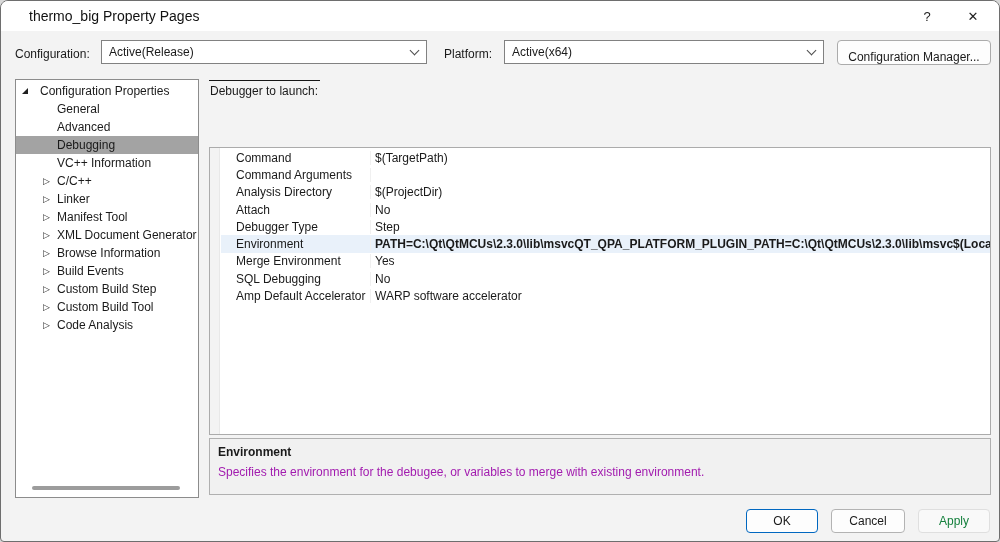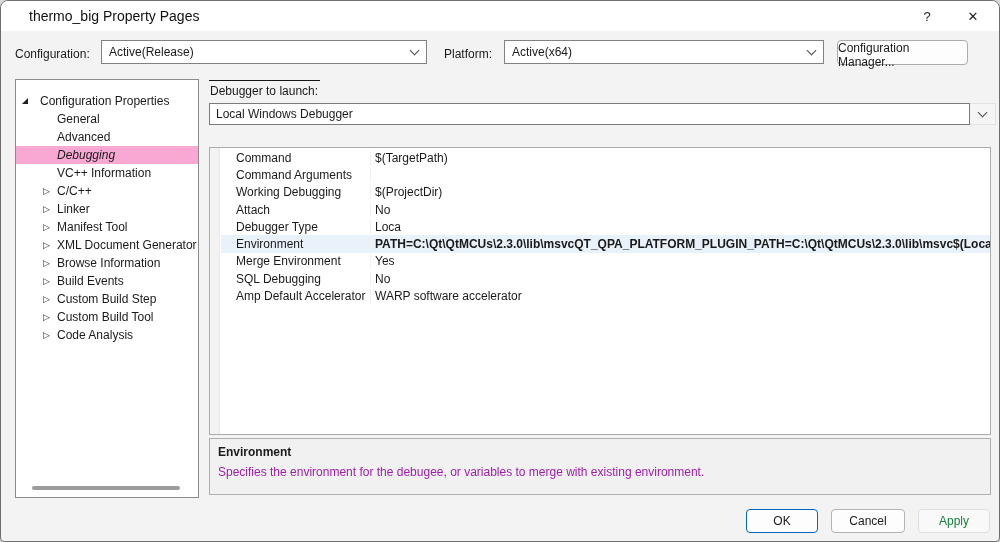--- a/index.html
+++ b/index.html
@@ -16,29 +16,29 @@
   .help-btn{right:52px;font-size:13px;}
   .close-btn{right:6px;font-size:13px;}
   
   .cfg-label{position:absolute;top:46px;white-space:nowrap;}
   .combo{position:absolute;background:#fff;border:1px solid #818181;display:flex;align-items:center;}
   .combo .cvalue{padding-left:7px;white-space:nowrap;overflow:hidden;flex:1;}
   .chev{width:7px;height:7px;border-right:1.3px solid #4d4d4d;border-bottom:1.3px solid #4d4d4d;transform:rotate(45deg);margin-top:-3px;}
   .combo .chev-slot{width:24px;display:flex;justify-content:center;align-items:center;height:100%;}
   #cfg-combo{left:100px;top:39px;width:326px;height:24px;}
   #plat-combo{left:503px;top:39px;width:320px;height:24px;}
-  #cfgmgr-btn{position:absolute;left:836px;top:39px;width:131px;height:25px;background:#fdfdfd;border:1px solid #ababab;border-radius:4px;display:flex;align-items:flex-start;justify-content:center;cursor:default;}
-  
-  .tree-panel{position:absolute;left:14px;top:78px;width:184px;height:419px;background:#ffffff;border:1px solid #8c8c8c;overflow:hidden;padding-top:12px;}
+  #cfgmgr-btn{position:absolute;left:836px;top:39px;width:154px;height:25px;background:#fdfdfd;border:1px solid #ababab;border-radius:4px;display:flex;align-items:flex-end;justify-content:center;cursor:default;}
+  
+  .tree-panel{position:absolute;left:14px;top:78px;width:184px;height:419px;background:#ffffff;border:1px solid #8c8c8c;overflow:hidden;padding-top:2px;}
   .tree-item{height:18px;display:flex;align-items:center;white-space:nowrap;cursor:default;}
   .tree-item[data-level="0"]{padding-left:6px;}
   .tree-item[data-level="0"] .arrow{width:18px;}
   .tree-item[data-level="1"]{padding-left:27px;}
   .tree-item[data-level="1"] .arrow{width:14px;}
-  .tree-item[data-selected="true"]{background:#f9a8d4;font-style:italic;}
+  .tree-item[data-selected="true"]{background:#a3a3a3;}
   .arrow{display:flex;align-items:center;flex:none;}
   .tree-item[data-state="expanded"] .arrow::after{content:"";width:0;height:0;border-left:6px solid transparent;border-bottom:6px solid #1f1f1f;}
   .tree-item[data-state="collapsed"] .arrow::after{content:"\25B7";font-size:9px;line-height:9px;color:#1f1f1f;font-family:"DejaVu Sans",sans-serif;}
   .tree-hscroll{position:absolute;left:16px;top:406px;width:148px;height:4px;background:#9c9c9c;border-radius:2px;}
   
   .group-label{position:absolute;left:208px;top:79px;padding:3px 2px 0 1px;border-top:1px solid #161616;white-space:nowrap;}
   .dbg-combo{position:absolute;left:208px;top:102px;width:787px;height:22px;display:flex;align-items:stretch;}
   .dbg-field{width:761px;background:#fff;border:1px solid #7a7a7a;display:flex;align-items:center;padding-left:6px;white-space:nowrap;overflow:hidden;}
   .dbg-drop{flex:1;display:flex;align-items:center;justify-content:center;background:#f5f5f5;border:1px solid #e2e2e2;border-left:none;cursor:default;}
   
@@ -148,50 +148,44 @@
         <span class="tlabel">Custom Build Tool</span>
       </div>
       <div class="tree-item" data-level="1" data-state="collapsed" data-selected="false">
         <span class="arrow"></span>
         <span class="tlabel">Code Analysis</span>
       </div>
       <div class="tree-hscroll"></div>
   </div>
 
   <span class="group-label">Debugger to launch:</span>
-  <div class="dbg-combo">
-    <div class="dbg-field">Local Windows Debugger</div>
-    <div class="dbg-drop">
-        <span class="chev"></span>
-      </div>
-  </div>
 
   <div class="grid">
     <div class="grid-gutter"></div>
     <div class="grid-rows">
 
     <div class="grid-row" data-bold="false" data-selected="false">
           <span class="pname">Command</span>
           <span class="pval">$(TargetPath)</span>
         </div>
         <div class="grid-row" data-bold="false" data-selected="false">
           <span class="pname">Command Arguments</span>
           <span class="pval"></span>
         </div>
         <div class="grid-row" data-bold="false" data-selected="false">
-          <span class="pname">Working Debugging</span>
+          <span class="pname">Analysis Directory</span>
           <span class="pval">$(ProjectDir)</span>
         </div>
         <div class="grid-row" data-bold="false" data-selected="false">
           <span class="pname">Attach</span>
           <span class="pval">No</span>
         </div>
         <div class="grid-row" data-bold="false" data-selected="false">
           <span class="pname">Debugger Type</span>
-          <span class="pval">Loca</span>
+          <span class="pval">Step</span>
         </div>
         <div class="grid-row" data-bold="true" data-selected="true">
           <span class="pname">Environment</span>
           <span class="pval">PATH=C:\Qt\QtMCUs\2.3.0\lib\msvcQT_QPA_PLATFORM_PLUGIN_PATH=C:\Qt\QtMCUs\2.3.0\lib\msvc$(Loca</span>
         </div>
         <div class="grid-row" data-bold="false" data-selected="false">
           <span class="pname">Merge Environment</span>
           <span class="pval">Yes</span>
         </div>
         <div class="grid-row" data-bold="false" data-selected="false">

